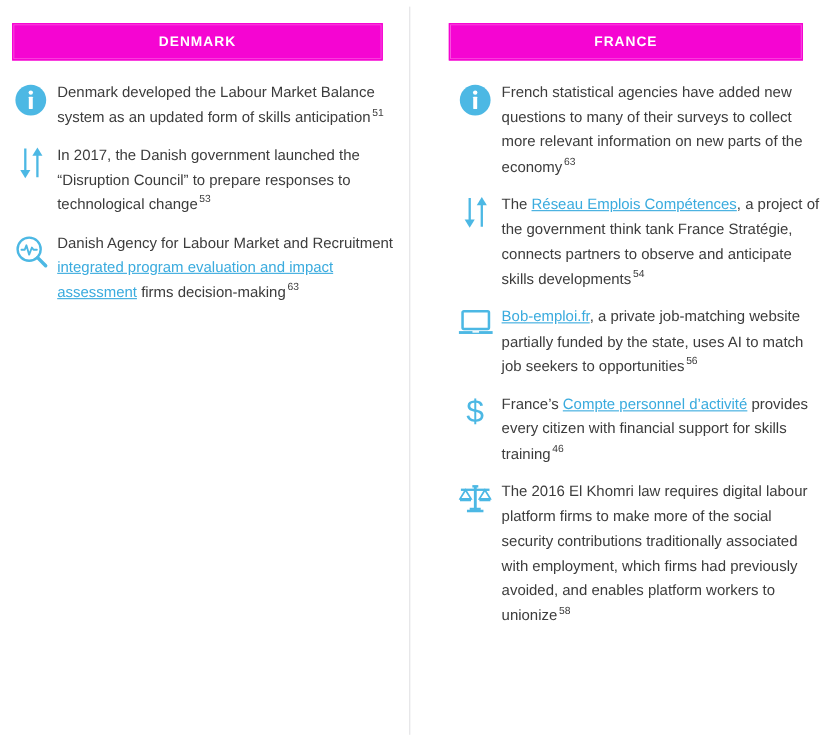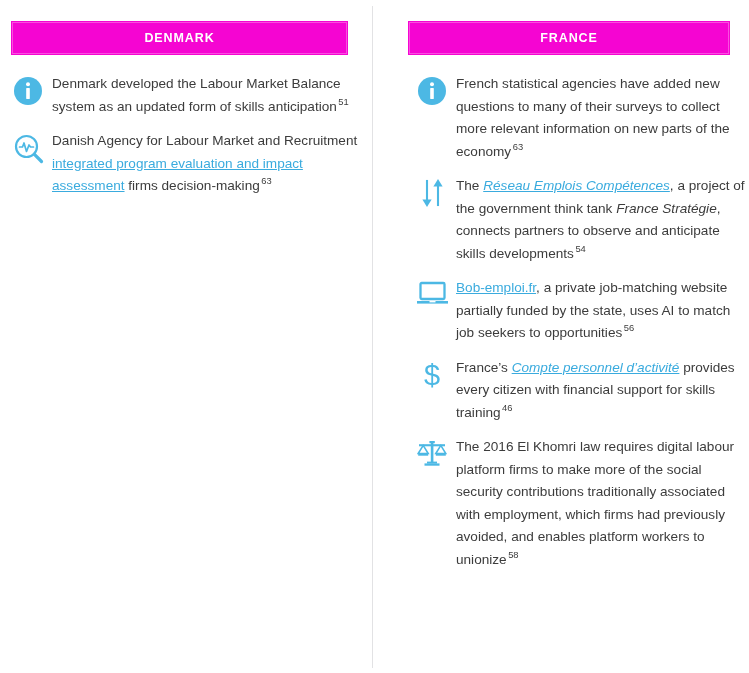--- a/index.html
+++ b/index.html
@@ -95,24 +95,22 @@
     padding-top: 1px;
   }
 
   .lnk {
     color: #3aabde;
     text-decoration: underline;
   }
   .lnk-it {
     color: #3aabde;
     text-decoration: underline;
-    font-style: italic;
   }
   .it {
-    font-style: italic;
   }
   .fn {
     font-size: 9.4px;
     vertical-align: super;
     line-height: 0;
     padding-left: 1.5px;
     color: #3c3c3c;
   }
 
   .ic { display: block; }
@@ -131,20 +129,33 @@
     <div class="items">
         <div class="item">
           <div class="item-icon">
             <svg class="ic" width="30" height="30" viewBox="0 0 30 30" xmlns="http://www.w3.org/2000/svg">
               <circle cx="15" cy="15" r="14" fill="#4cb8e4"></circle>
               <circle cx="15" cy="8.2" r="2" fill="#fff"></circle>
               <rect x="13.2" y="12" width="3.6" height="11" rx="0.4" fill="#fff"></rect>
             </svg>
           </div>
           <div class="item-text"><span>Denmark developed the Labour Market Balance system as an updated form of skills anticipation</span><sup class="fn">51</sup></div>
+        </div>
+        <div class="item">
+          <div class="item-icon">
+            <svg class="ic" width="27" height="30" viewBox="0 0 27 30" xmlns="http://www.w3.org/2000/svg">
+              <g stroke="#4cb8e4" stroke-width="2.1" fill="none" stroke-linecap="square">
+                <line x1="8" y1="3" x2="8" y2="25"></line>
+                <line x1="19" y1="27" x2="19" y2="5"></line>
+              </g>
+              <path d="M8 29 L3.4 21.5 L12.6 21.5 Z" fill="#4cb8e4"></path>
+              <path d="M19 1 L23.6 8.5 L14.4 8.5 Z" fill="#4cb8e4"></path>
+            </svg>
+          </div>
+          <div class="item-text"><span>In 2017, the Danish government launched the “Disruption Council” to prepare responses to technological change</span><sup class="fn">53</sup></div>
         </div>
         <div class="item">
           <div class="item-icon">
             <svg class="ic" width="31" height="31" viewBox="0 0 31 31" xmlns="http://www.w3.org/2000/svg">
               <circle cx="13.5" cy="13.5" r="10.5" fill="none" stroke="#4cb8e4" stroke-width="2.2"></circle>
               <path d="M6.5 14 L9.5 14 L11 10 L13.5 18.5 L16 12 L17.5 14 L20.5 14" fill="none" stroke="#4cb8e4" stroke-width="1.7" stroke-linejoin="round" stroke-linecap="round"></path>
               <line x1="21.2" y1="21.2" x2="28.5" y2="28.5" stroke="#4cb8e4" stroke-width="3.2" stroke-linecap="round"></line>
             </svg>
           </div>
           <div class="item-text"><span>Danish Agency for Labour Market and Recruitment </span><span class="lnk">integrated program evaluation and impact assessment</span><span> firms decision-making</span><sup class="fn">63</sup></div>

